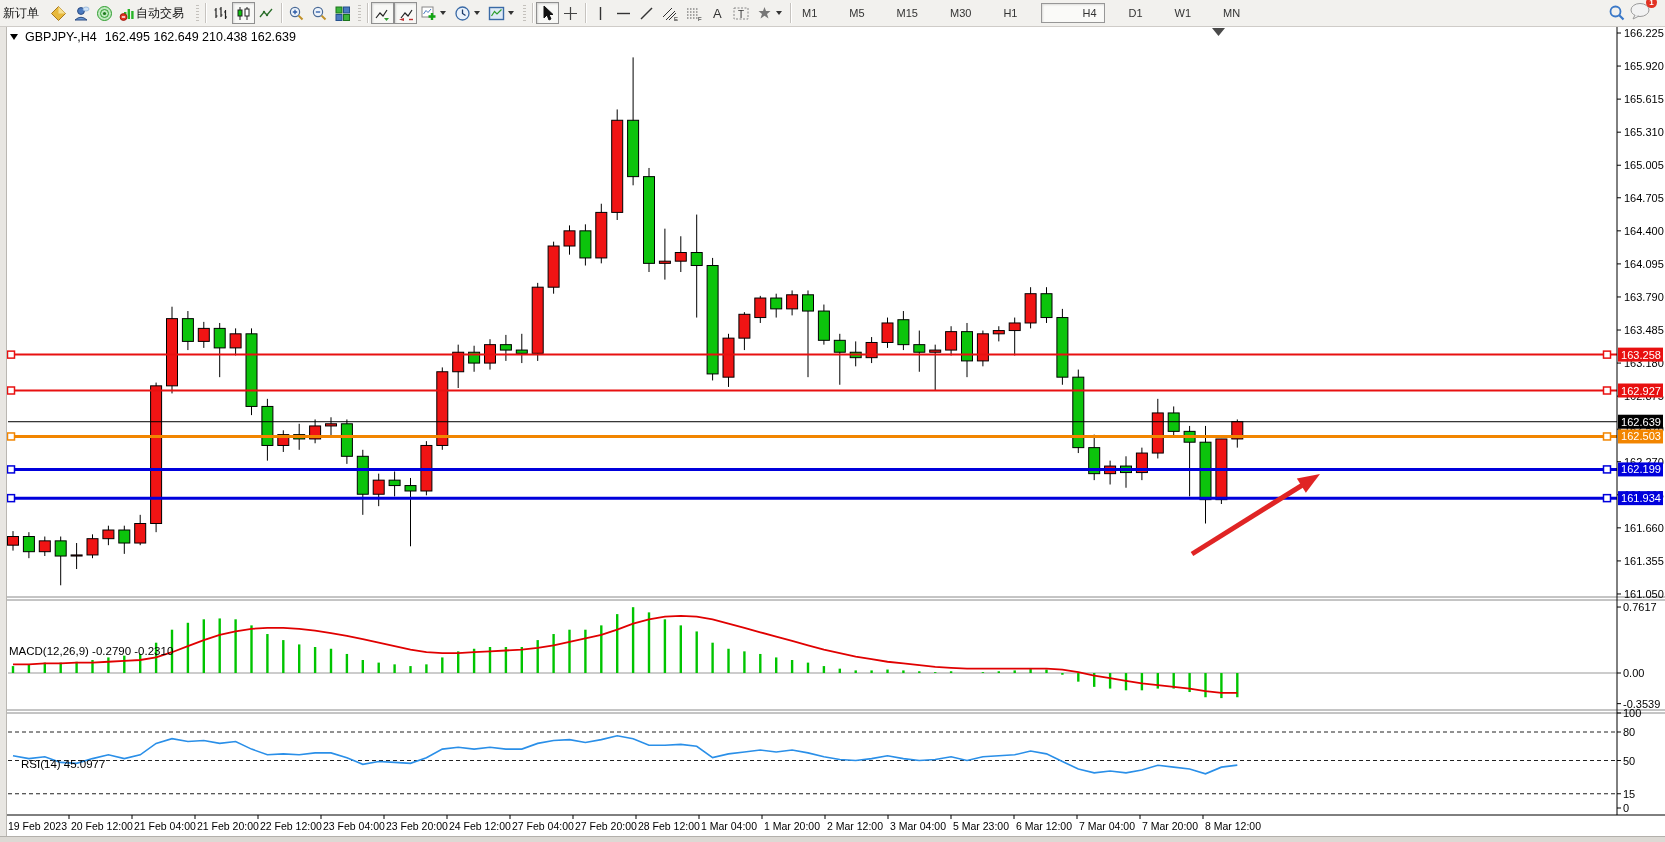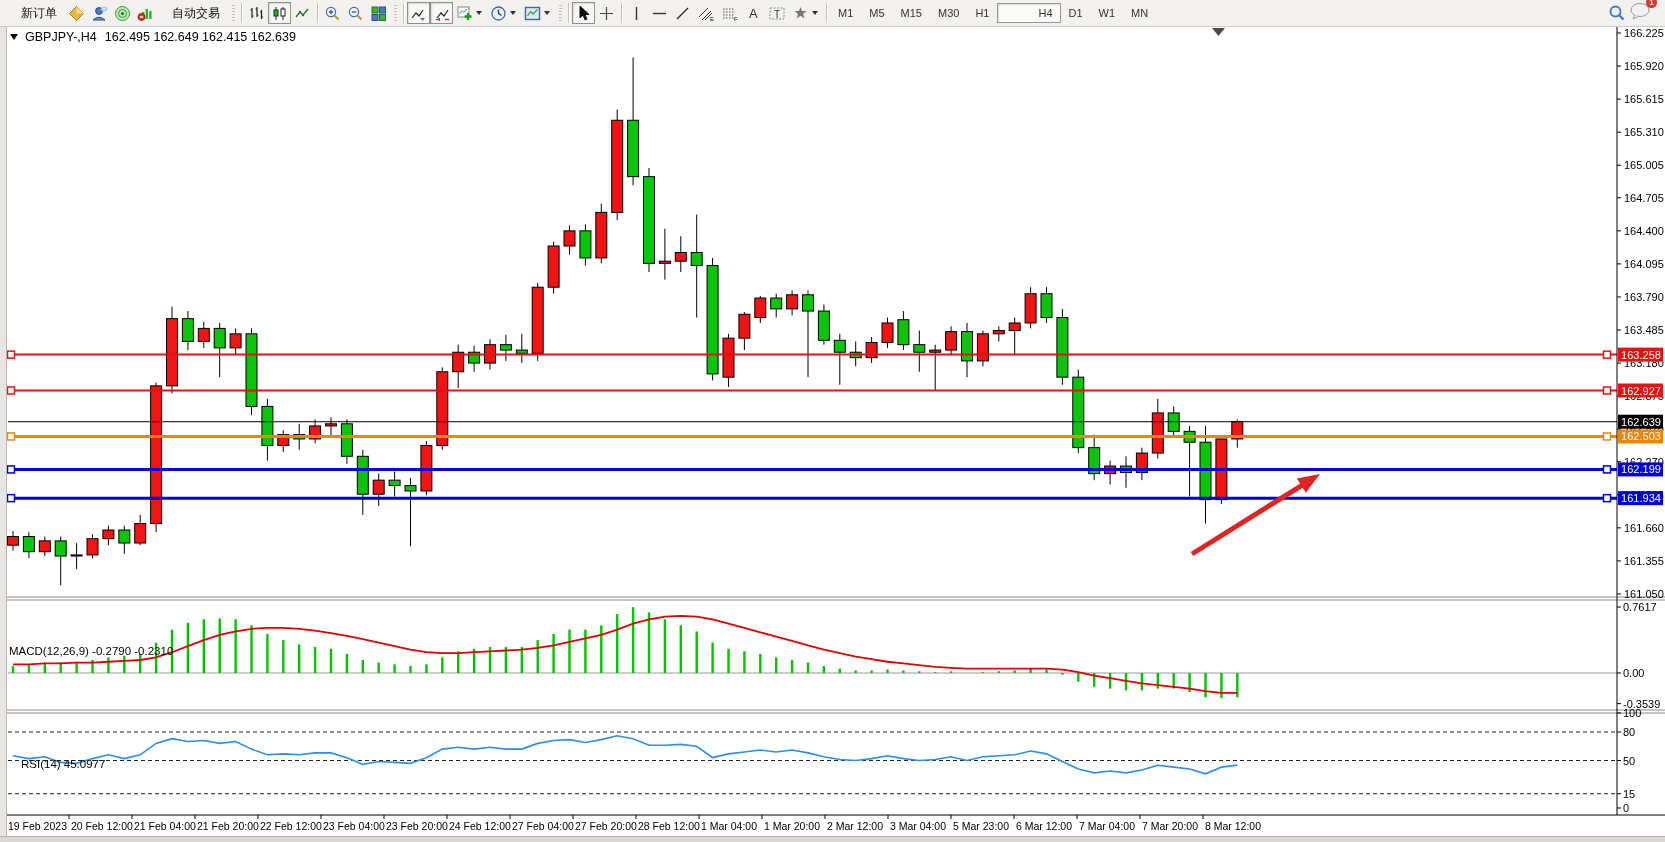--- a/index.html
+++ b/index.html
@@ -8,21 +8,21 @@
 
   
   .toolbar{position:absolute;left:0;top:0;width:1665px;height:26px;background:#f2f1ee;
            border-bottom:1px solid #cfccc8;display:flex;align-items:center;z-index:5;}
   .grip{width:3px;height:16px;margin:0 3px 0 4px;
         background:repeating-linear-gradient(to bottom,#c4c1bc 0 1px,transparent 1px 3px);}
   .sep{width:1px;height:20px;background:#c6c3bf;margin:0 3px;box-shadow:1px 0 0 #fff;}
   .tbtn{height:22px;min-width:23px;padding:0 2px;display:flex;align-items:center;justify-content:center;
         border:1px solid transparent;box-sizing:border-box;color:#222;}
   .tbtn.pressed{border:1px solid #909090;background:#f8f8f6;box-shadow:inset 1px 1px 2px rgba(0,0,0,.14);}
-  .cnlabel{font-size:12px;color:#111;margin:0 5px 0 18px;white-space:nowrap;}
+  .cnlabel{font-size:12px;color:#111;margin:0 5px 0 0;white-space:nowrap;}
   .caret{width:0;height:0;border-left:3.5px solid transparent;border-right:3.5px solid transparent;
          border-top:4px solid #333;margin:0 2px 0 3px;}
   .tf{font-size:11px;color:#333;padding:3px 7px;border:1px solid transparent;}
   .tf.active{border:1px solid #979797;background:#fafaf8;box-shadow:inset 1px 1px 2px rgba(0,0,0,.12);padding-left:40px;}
   .spacer{flex:1;}
   .badge{position:absolute;top:-4px;right:-6px;background:#e23222;color:#fff;border-radius:50%;
          width:11px;height:11px;font-size:8px;line-height:11px;text-align:center;font-weight:bold;}
   .chatwrap{position:relative;margin-right:14px;}
 
   
@@ -225,21 +225,21 @@
     </div>
     <div class="tbtn">
       <svg width="17" height="17" viewBox="0 0 17 17">
         <path d="M8.5 2 L10 6 L14.5 6 L11 9 L12.5 13.5 L8.5 10.8 L4.5 13.5 L6 9 L2.5 6 L7 6 Z" fill="#777"></path>
       </svg>
       <div class="caret"></div>
     </div>
 
     <div class="sep"></div>
 
-    <div style="display:flex;">
+    <div style="display:flex;gap:16px;">
         <div class="tf">M1</div>
         <div class="tf">M5</div>
         <div class="tf">M15</div>
         <div class="tf">M30</div>
         <div class="tf">H1</div>
         <div class="tf active">H4</div>
         <div class="tf">D1</div>
         <div class="tf">W1</div>
         <div class="tf">MN</div>
       </div>
@@ -260,21 +260,21 @@
       <div class="badge">1</div>
     </div>
   </div>
 
   <div class="leftstrip"></div>
   <div class="bottomstrip"></div>
 
   <div class="charttitle">
     <div class="titletri"></div>
     <span>GBPJPY-,H4</span>
-    <span>162.495 162.649 162.415 162.639</span>
+    <span>162.495 162.649 210.438 162.639</span>
   </div>
 
   <div class="panelabel" style="left:9px;top:601px;">MACD(12,26,9) -0.2790 -0.2310</div>
   <div class="panelabel" style="left:21px;top:714px;">RSI(14) 45.0977</div>
 
   <svg id="plot" class="plot" width="1665" height="842" viewBox="0 0 1665 842">
       <g>
         <line x1="13" y1="531.098" x2="13" y2="550.6100000000007" stroke="#000000" stroke-width="1"></line>
         <rect x="7.5" y="536.517999999998" width="11" height="8.67200000000139" fill="#f01414" stroke="#000000" stroke-width="1"></rect>
         <line x1="28.9" y1="532.1819999999989" x2="28.9" y2="558.1979999999999" stroke="#000000" stroke-width="1"></line>

